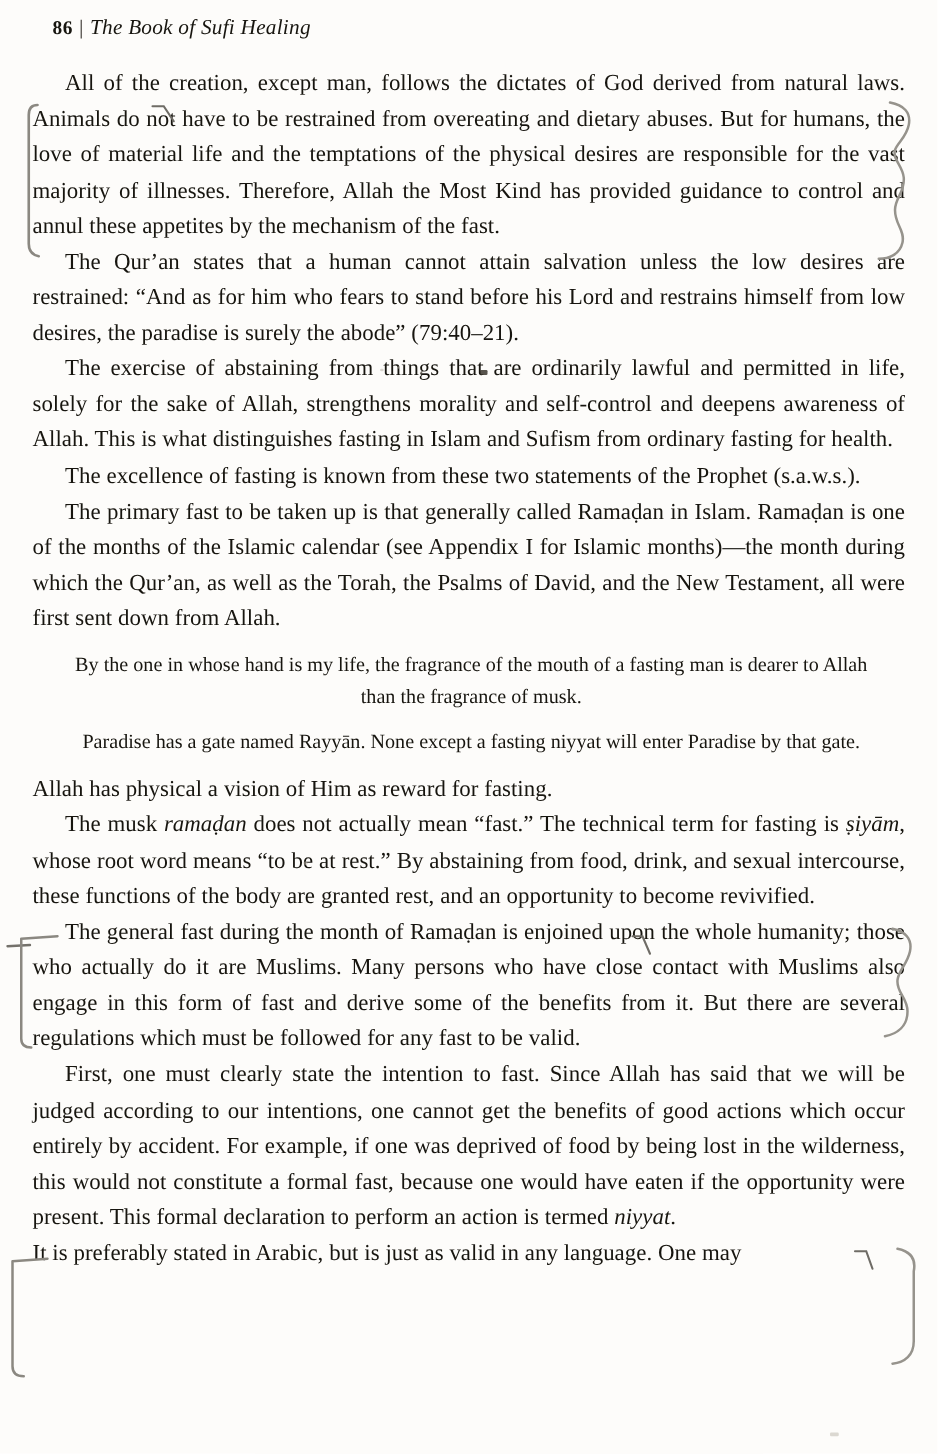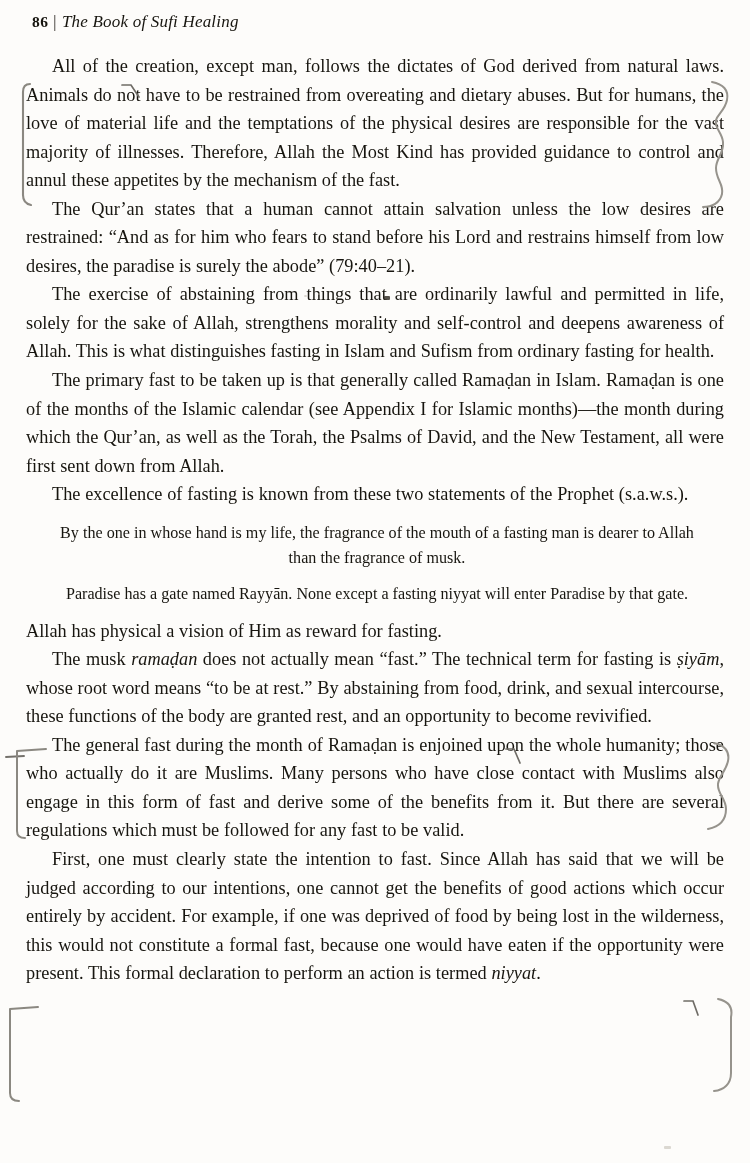--- a/index.html
+++ b/index.html
@@ -13,21 +13,21 @@
     height: 1163px;
     background: #fdfcfa;
     overflow: hidden;
     font-family: "Liberation Serif", "DejaVu Serif", serif;
     color: #17150f;
     -webkit-font-smoothing: antialiased;
   }
   
   .runhead {
     position: absolute;
-    left: 32px;
+    left: 42px;
     top: 12px;
     font-size: 16.5px;
     letter-spacing: 0.1px;
     white-space: nowrap;
   }
   .runhead .folio {
     font-weight: bold;
     font-size: 15.5px;
     letter-spacing: 0.4px;
   }
@@ -100,42 +100,43 @@
   </div>
 
   <div class="textblock">
 
     <p class="para">All of the creation, except man, follows the dictates of God derived from natural laws. Animals do not have to be restrained from overeating and dietary abuses. But for humans, the love of material life and the temptations of the physical desires are responsible for the vast majority of illnesses. Therefore, Allah the Most Kind has provided guidance to control and annul these appetites by the mechanism of the fast.</p>
 
     <p class="para">The Qur’an states that a human cannot attain salvation unless the low desires are restrained: “And as for him who fears to stand before his Lord and restrains himself from low desires, the paradise is surely the abode” (79:40–21).</p>
 
     <p class="para">The exercise of abstaining from things that are ordinarily lawful and permitted in life, solely for the sake of Allah, strengthens morality and self-control and deepens awareness of Allah. This is what distinguishes fasting in Islam and Sufism from ordinary fasting for health.</p>
 
+    <p class="para">The excellence of fasting is known from these two statements of the Prophet (s.a.w.s.).</p>
+
     <p class="para">The primary fast to be taken up is that generally called Ramaḍan in Islam. Ramaḍan is one of the months of the Islamic calendar (see Appendix I for Islamic months)—the month during which the Qur’an, as well as the Torah, the Psalms of David, and the New Testament, all were first sent down from Allah.</p>
-
-    <p class="para">The excellence of fasting is known from these two statements of the Prophet (s.a.w.s.).</p>
 
     <div class="gap-quote-top"></div>
 
     <p class="quote">By the one in whose hand is my life, the fragrance of the mouth of a fasting man is dearer to Allah than the fragrance of musk.</p>
 
     <div class="gap-quote-mid"></div>
 
     <p class="quote">Paradise has a gate named Rayyān. None except a fasting niyyat will enter Paradise by that gate.</p>
 
     <div class="gap-quote-bot"></div>
 
     <p class="para noindent">Allah has physical a vision of Him as reward for fasting.</p>
 
     <p class="para"><span>The musk </span><em>ramaḍan</em><span> does not actually mean “fast.” The technical term for fasting is </span><em>ṣiyām</em><span>, whose root word means “to be at rest.” By abstaining from food, drink, and sexual intercourse, these functions of the body are granted rest, and an opportunity to become revivified.</span></p>
 
     <p class="para">The general fast during the month of Ramaḍan is enjoined upon the whole humanity; those who actually do it are Muslims. Many persons who have close contact with Muslims also engage in this form of fast and derive some of the benefits from it. But there are several regulations which must be followed for any fast to be valid.</p>
 
     <p class="para"><span>First, one must clearly state the intention to fast. Since Allah has said that we will be judged according to our intentions, one cannot get the benefits of good actions which occur entirely by accident. For example, if one was deprived of food by being lost in the wilderness, this would not constitute a formal fast, because one would have eaten if the opportunity were present. This formal declaration to perform an action is termed </span><em>niyyat</em><span>.</span></p>
 
+    <p class="para noindent">It is preferably stated in Arabic, but is just as valid in any language. One may</p>
 
   </div>
 
   <div class="annot" style="left:0px; top:62px; width:750px; height:150px;">
     <svg width="750" height="150" viewBox="0 0 750 150" fill="none">
 
       <path d="M30 22 C 26 22, 23 24, 23 30 L 23 133 C 23 139, 26 142, 31 143" stroke="#8b8881" stroke-width="2.1" stroke-linecap="round" fill="none"></path>
 
       <path d="M139 35 L 131 23 L 122 23" stroke="#6f6c66" stroke-width="1.7" stroke-linecap="round" fill="none"></path>
 

